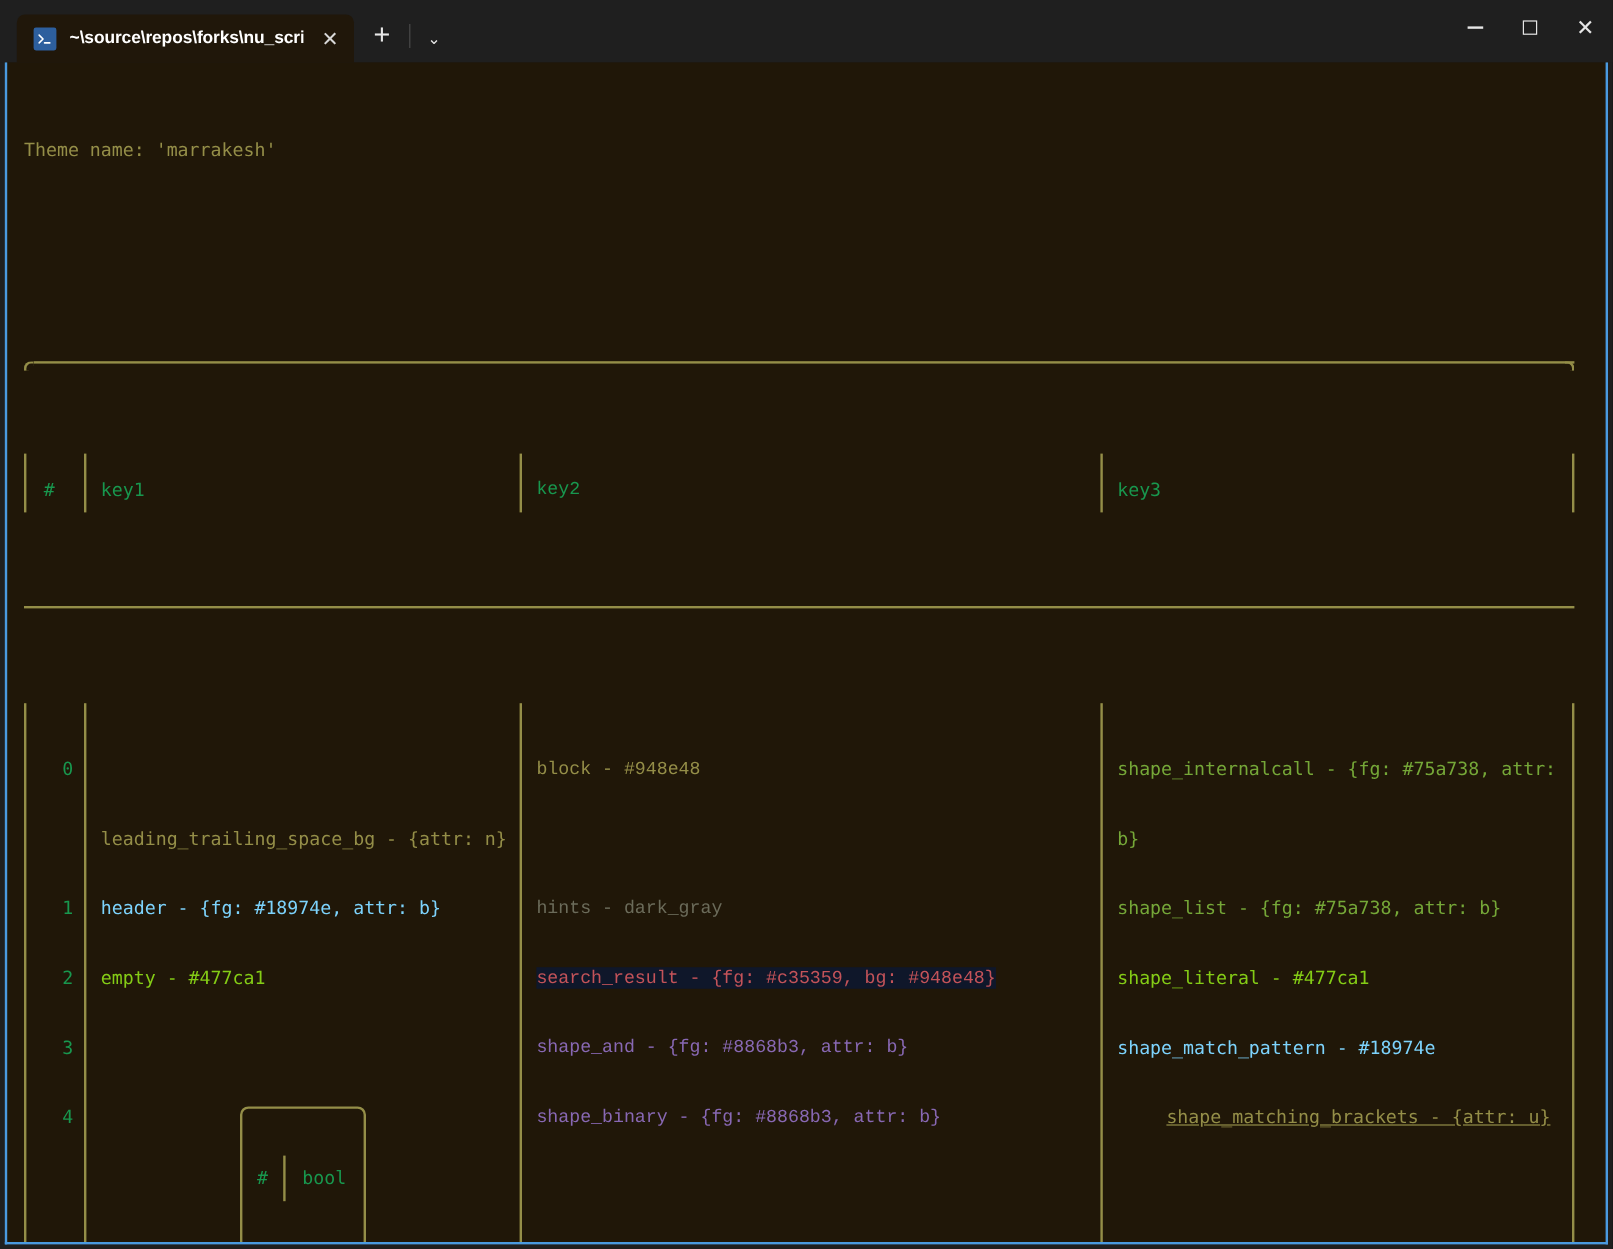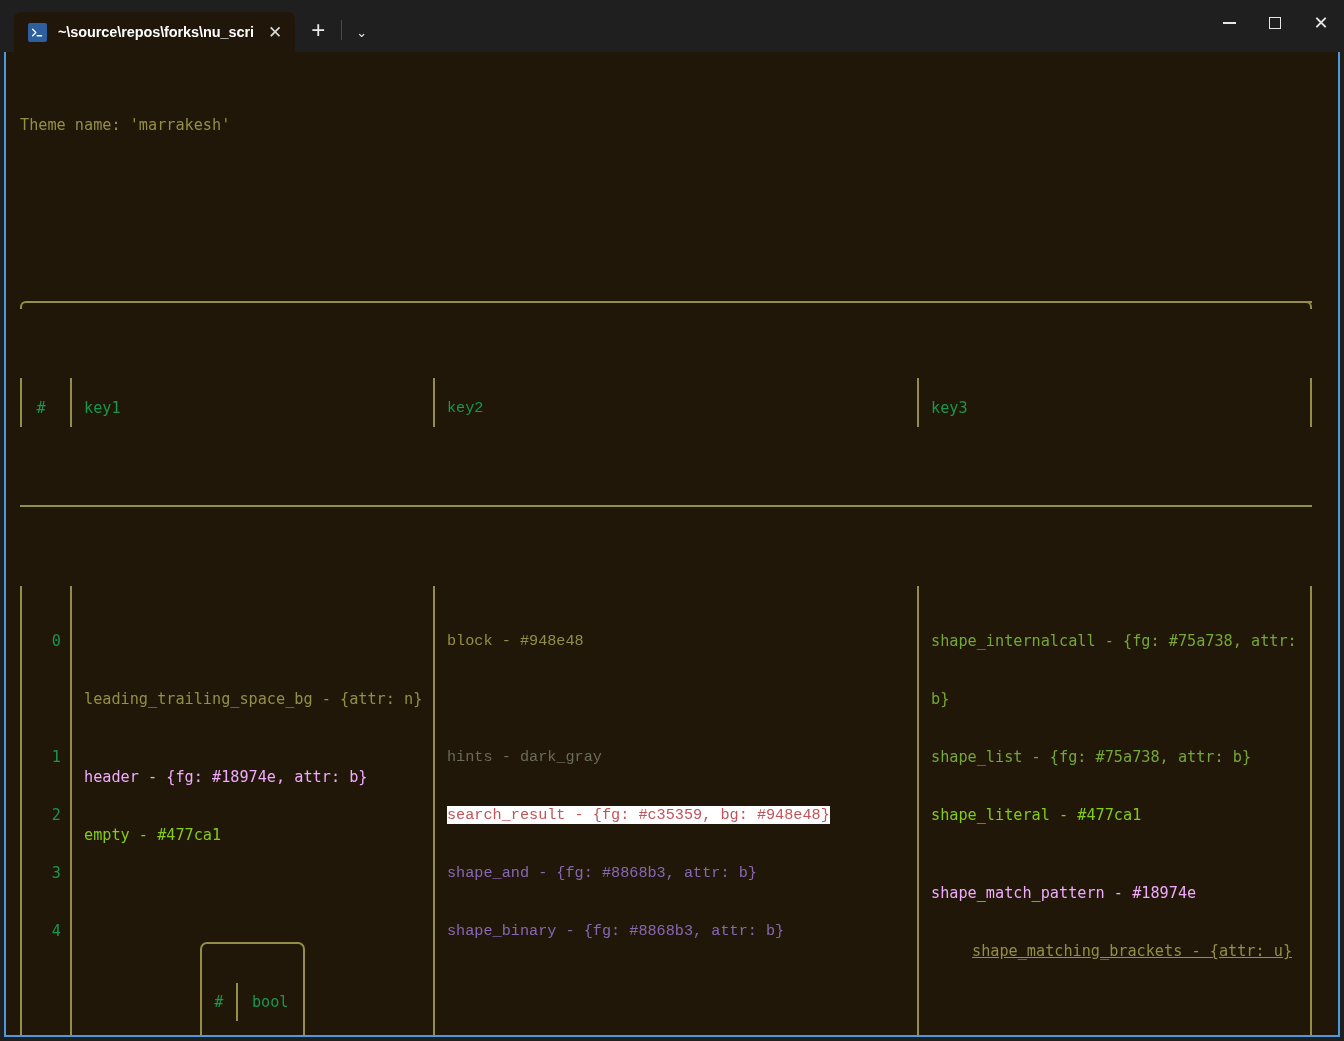--- a/index.html
+++ b/index.html
@@ -121,27 +121,27 @@
     width:50px;box-sizing:border-box;text-align:right;padding-right:9px;
     color:#18974e;
   }
   .col{box-sizing:border-box;padding-left:14px;}
 
   .ln{height:19.32px;}
   .blank{height:19.32px;}
 
   
   .olive{color:#948e48;}
-  .green{color:#f0abfc;margin-top:20px;}
+  .green{color:#7dd3fc;}
   .lgreen{color:#75a738;}
   .blue{color:#84cc16;}
   .purple{color:#8868b3;}
   .gray{color:#6b6b5a;}
   .u{text-decoration:underline;margin-left:41px;}
-  .hl-search{background:#ffffff;color:#c35359;text-align:center;}
+  .hl-search{background:#0f172a;color:#c35359;text-align:center;}
 
   
   .nest{
     position:relative;display:inline-block;
     margin-left:6px;
   }
   .nest-box{
     position:relative;
     border:2px solid #948e48;
     border-radius:7px;

